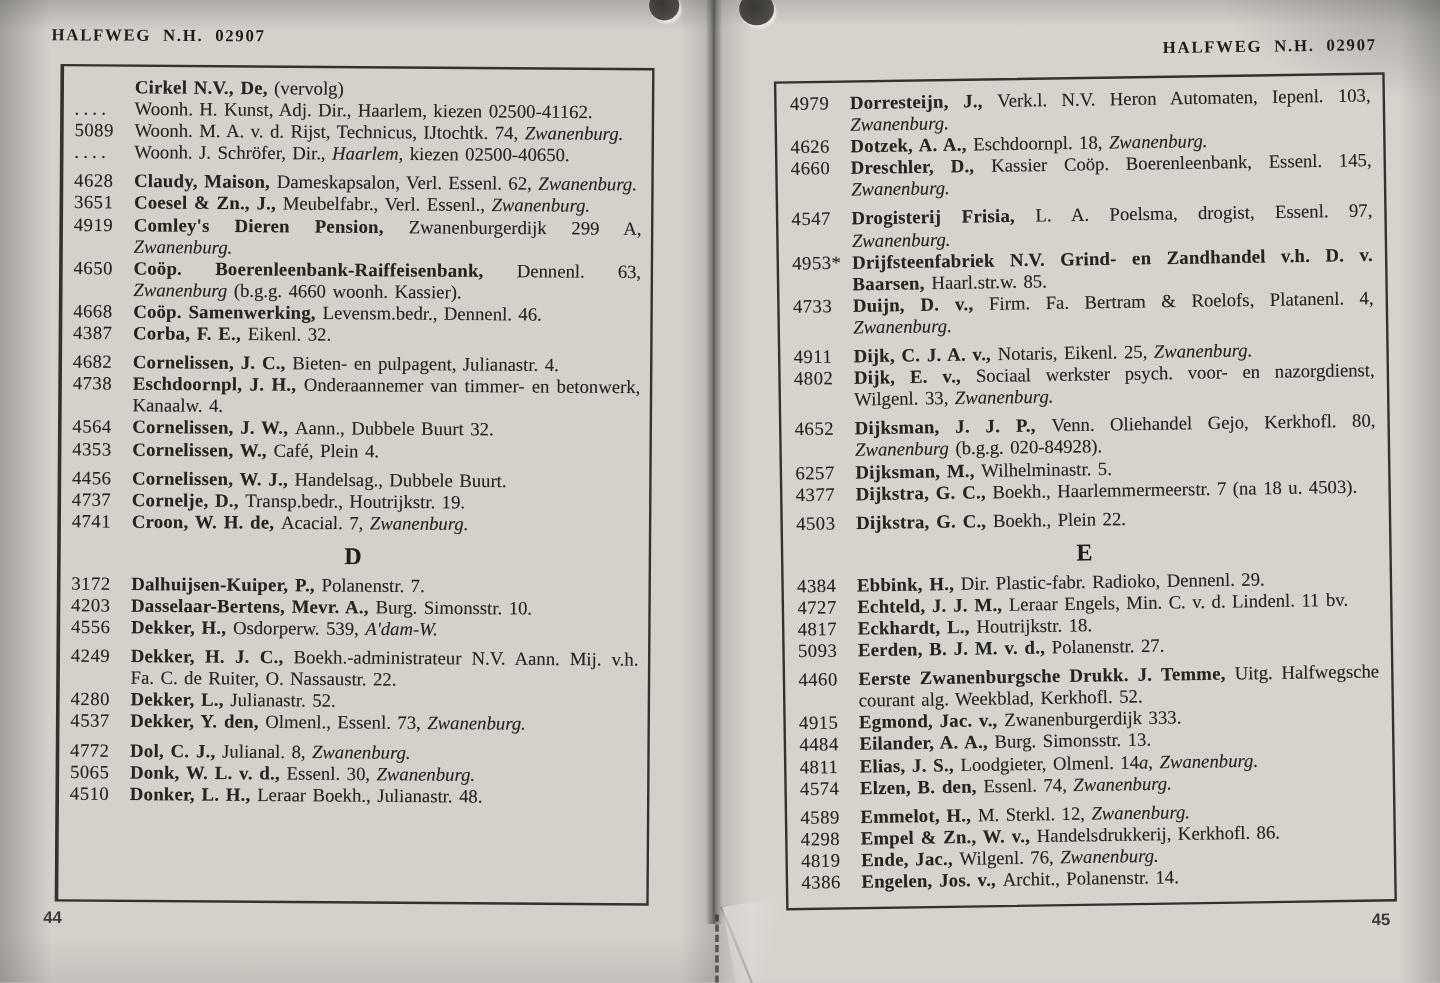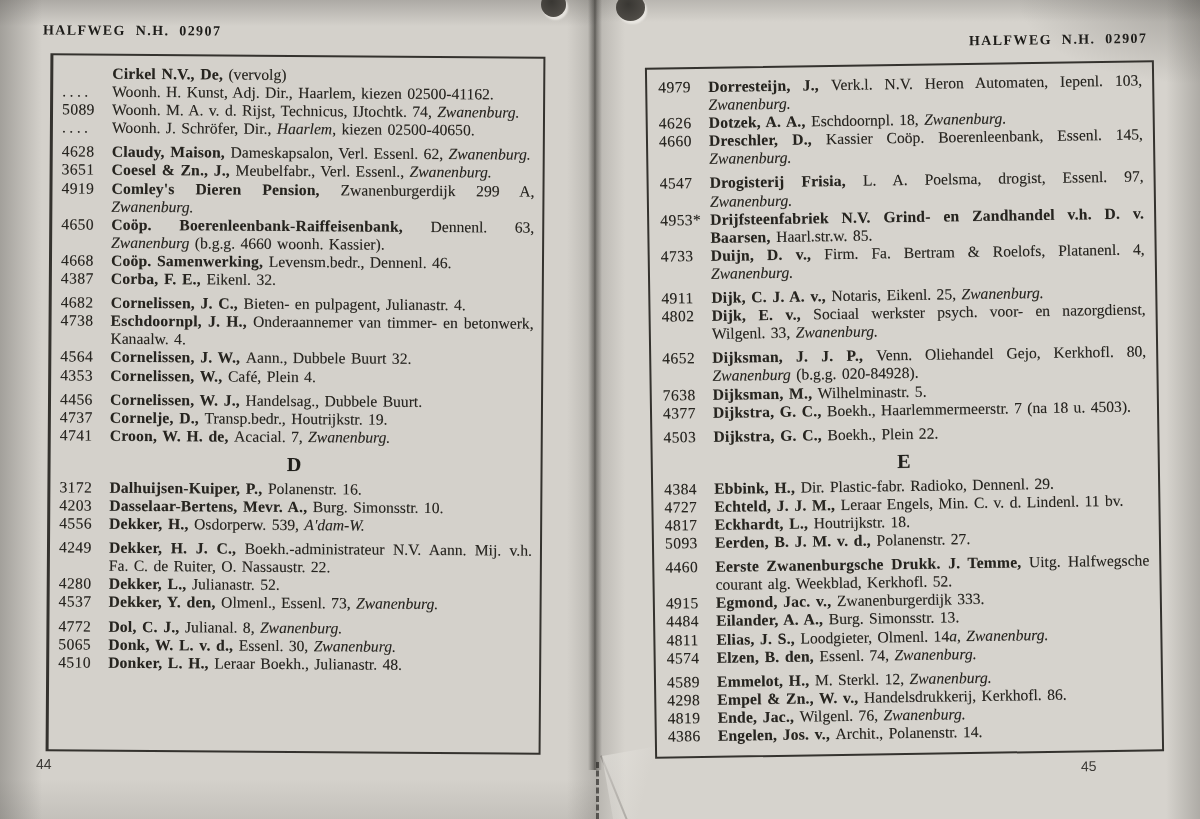--- a/index.html
+++ b/index.html
@@ -55,24 +55,24 @@
   .hole-2 { left:616px; top:-6px; width:29px; height:27px; }
   
   .running-header {
     position:absolute; font-weight:bold; font-size:14px; color:#1d1c19;
     letter-spacing:1.4px; word-spacing:5px; white-space:nowrap;
   }
   .rh-left { left:43px; top:23px; transform:rotate(0.3deg); }
   .rh-right { right:53px; top:32px; transform:rotate(-0.8deg); }
   .page-number {
     position:absolute; font-family:"Liberation Sans","DejaVu Sans",sans-serif;
-    font-weight:normal; font-size:14px; color:#3c3a36;
+    font-weight:bold; font-size:14px; color:#3c3a36;
   }
   .pn-left { left:36px; top:756px; }
-  .pn-right { left:1081px; top:758px; transform:rotate(-1deg); }
+  .pn-right { left:1143px; top:758px; transform:rotate(-1deg); }
   
   .frame {
     position:absolute; box-sizing:border-box; border:2px solid #34322e;
     background:transparent; overflow:hidden;
   }
   .frame-left {
     left:48px; top:55px; width:495px; height:698px;
     border-left-width:3px; transform:rotate(0.4deg);
     padding:9px 8px 0 6px;
   }
@@ -181,21 +181,21 @@
         <span class="num">4737</span>
         <span class="txt"><span class="seg-b">Cornelje, D., </span><span class="seg-n">Transp.bedr., Houtrijkstr. 19.</span></span>
       </div>
       <div class="entry">
         <span class="num">4741</span>
         <span class="txt"><span class="seg-b">Croon, W. H. de, </span><span class="seg-n">Acacial. 7, </span><span class="seg-i">Zwanenburg.</span></span>
       </div>
       <div class="section-head">D</div>
       <div class="entry">
         <span class="num">3172</span>
-        <span class="txt"><span class="seg-b">Dalhuijsen-Kuiper, P., </span><span class="seg-n">Polanenstr. 16.</span></span>
+        <span class="txt"><span class="seg-b">Dalhuijsen-Kuiper, P., </span><span class="seg-n">Polanenstr. 7.</span></span>
       </div>
       <div class="entry">
         <span class="num">4203</span>
         <span class="txt"><span class="seg-b">Dasselaar-Bertens, Mevr. A., </span><span class="seg-n">Burg. Simonsstr. 10.</span></span>
       </div>
       <div class="entry">
         <span class="num">4556</span>
         <span class="txt"><span class="seg-b">Dekker, H., </span><span class="seg-n">Osdorperw. 539, </span><span class="seg-i">A'dam-W.</span></span>
       </div>
       <div class="entry gap">
@@ -256,21 +256,21 @@
       </div>
       <div class="entry">
         <span class="num">4802</span>
         <span class="txt"><span class="seg-b">Dijk, E. v., </span><span class="seg-n">Sociaal werkster psych. voor- en nazorgdienst, Wilgenl. 33, </span><span class="seg-i">Zwanenburg.</span></span>
       </div>
       <div class="entry gap">
         <span class="num">4652</span>
         <span class="txt"><span class="seg-b">Dijksman, J. J. P., </span><span class="seg-n">Venn. Oliehandel Gejo, Kerkhofl. 80, </span><span class="seg-i">Zwanenburg</span><span class="seg-n"> (b.g.g. 020-84928).</span></span>
       </div>
       <div class="entry">
-        <span class="num">7638</span>
+        <span class="num">6257</span>
         <span class="txt"><span class="seg-b">Dijksman, M., </span><span class="seg-n">Wilhelminastr. 5.</span></span>
       </div>
       <div class="entry">
         <span class="num">4377</span>
         <span class="txt"><span class="seg-b">Dijkstra, G. C., </span><span class="seg-n">Boekh., Haarlemmermeerstr. 7 (na 18 u. 4503).</span></span>
       </div>
       <div class="entry gap">
         <span class="num">4503</span>
         <span class="txt"><span class="seg-b">Dijkstra, G. C., </span><span class="seg-n">Boekh., Plein 22.</span></span>
       </div>

